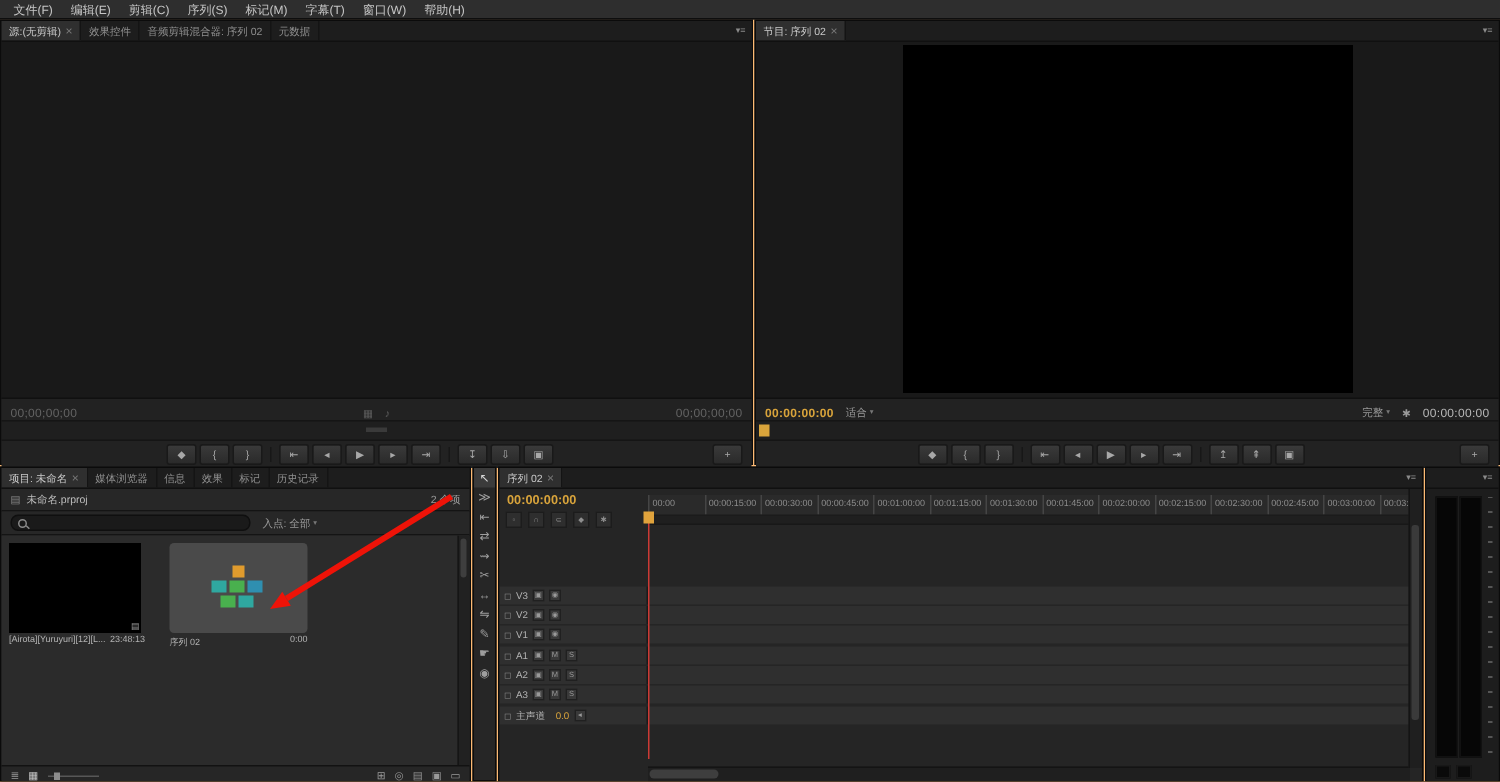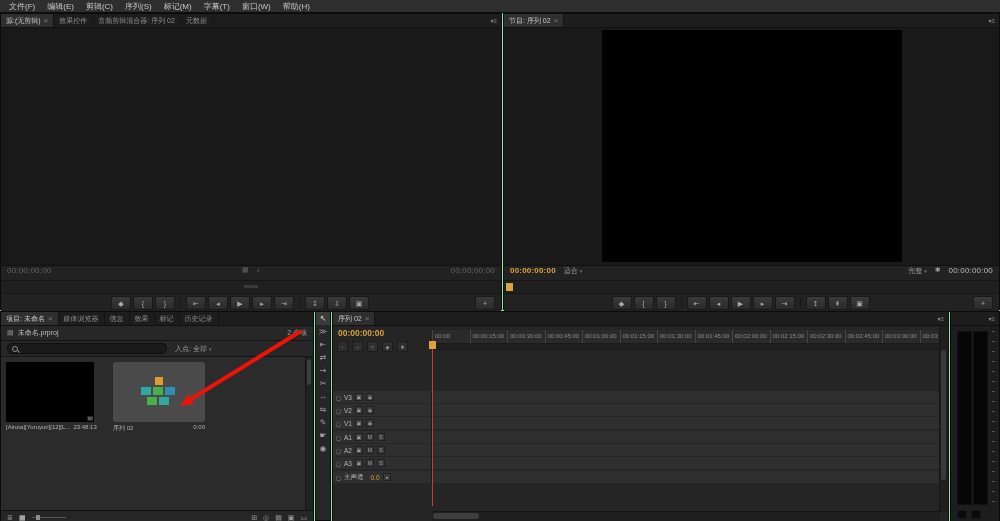--- a/index.html
+++ b/index.html
@@ -1,16 +1,16 @@
 <!DOCTYPE html>
 <html><head>
 <meta charset="utf-8">
 <style>
   html,body{margin:0;padding:0;background:#101010;}
-  #app{position:relative;width:1000px;height:521px;background:#86efac;overflow:hidden;
+  #app{position:relative;width:1000px;height:521px;background:#fdba74;overflow:hidden;
        font-family:"Liberation Sans","DejaVu Sans",sans-serif;-webkit-font-smoothing:antialiased;}
   
   .menubar{position:absolute;left:0;top:0;width:100%;height:13px;background:#2e2e2e;
            border-bottom:1px solid #0e0e0e;display:flex;align-items:center;padding-left:3px;box-sizing:border-box;}
   .menu-item{font-size:8px;color:#c6c6c6;padding:0 6px;line-height:13px;white-space:nowrap;}
   
   .panel{position:absolute;background:#222;border:1px solid #0b0b0b;box-sizing:border-box;}
   #source-panel{left:0;top:13px;width:502px;height:297px;}
   #program-panel{left:503px;top:13px;width:497px;height:297px;}
   #project-panel{left:0;top:311px;width:314px;height:210px;}
@@ -20,21 +20,21 @@
   
   .tabbar{height:13px;background:#1d1d1d;display:flex;align-items:stretch;font-size:7px;color:#8f8f8f;
           border-bottom:1px solid #101010;overflow:hidden;}
   .tab{display:flex;align-items:center;padding:0 5px;gap:3px;border-right:1px solid #141414;white-space:nowrap;}
   .tab.active{background:#2f2f2f;color:#c9c9c9;}
   .tab .close{color:#7a7a7a;font-size:8px;line-height:8px;}
   .panel-menu{margin-left:auto;color:#8a8a8a;padding:0 4px;font-size:6px;display:flex;align-items:center;}
   
   .monitor-view{position:relative;height:237px;background:#191919;border-bottom:1px solid #101010;}
   .video-frame{position:absolute;left:50%;transform:translateX(-50%);top:2px;width:300px;height:232px;background:#000;}
-  .monitor-controls{height:14px;display:flex;align-items:flex-start;padding:0 6px;gap:8px;background:#222;}
+  .monitor-controls{height:14px;display:flex;align-items:flex-end;padding:0 6px;gap:8px;background:#222;}
   .tc{font-size:8px;letter-spacing:.2px;white-space:nowrap;}
   .tc-orange{color:#d9a43b;font-weight:bold;}
   .tc-light{color:#b9b9b9;}
   .tc-dim{color:#636363;}
   .dropdown{display:flex;align-items:center;gap:2px;color:#9a9a9a;font-size:7px;white-space:nowrap;}
   .dd-arrow{font-size:5px;color:#777;}
   .mini-ruler{height:12px;background:#1f1f1f;position:relative;border-top:1px solid #151515;border-bottom:1px solid #151515;}
   .work-marker{position:absolute;left:2px;top:2px;width:7px;height:8px;background:#d9a43b;}
   .center-dash{position:absolute;left:50%;top:4px;width:14px;height:3px;margin-left:-7px;background:#3a3a3a;}
   .transport{height:18px;display:flex;align-items:center;padding:0 6px;gap:2px;background:#222;}

